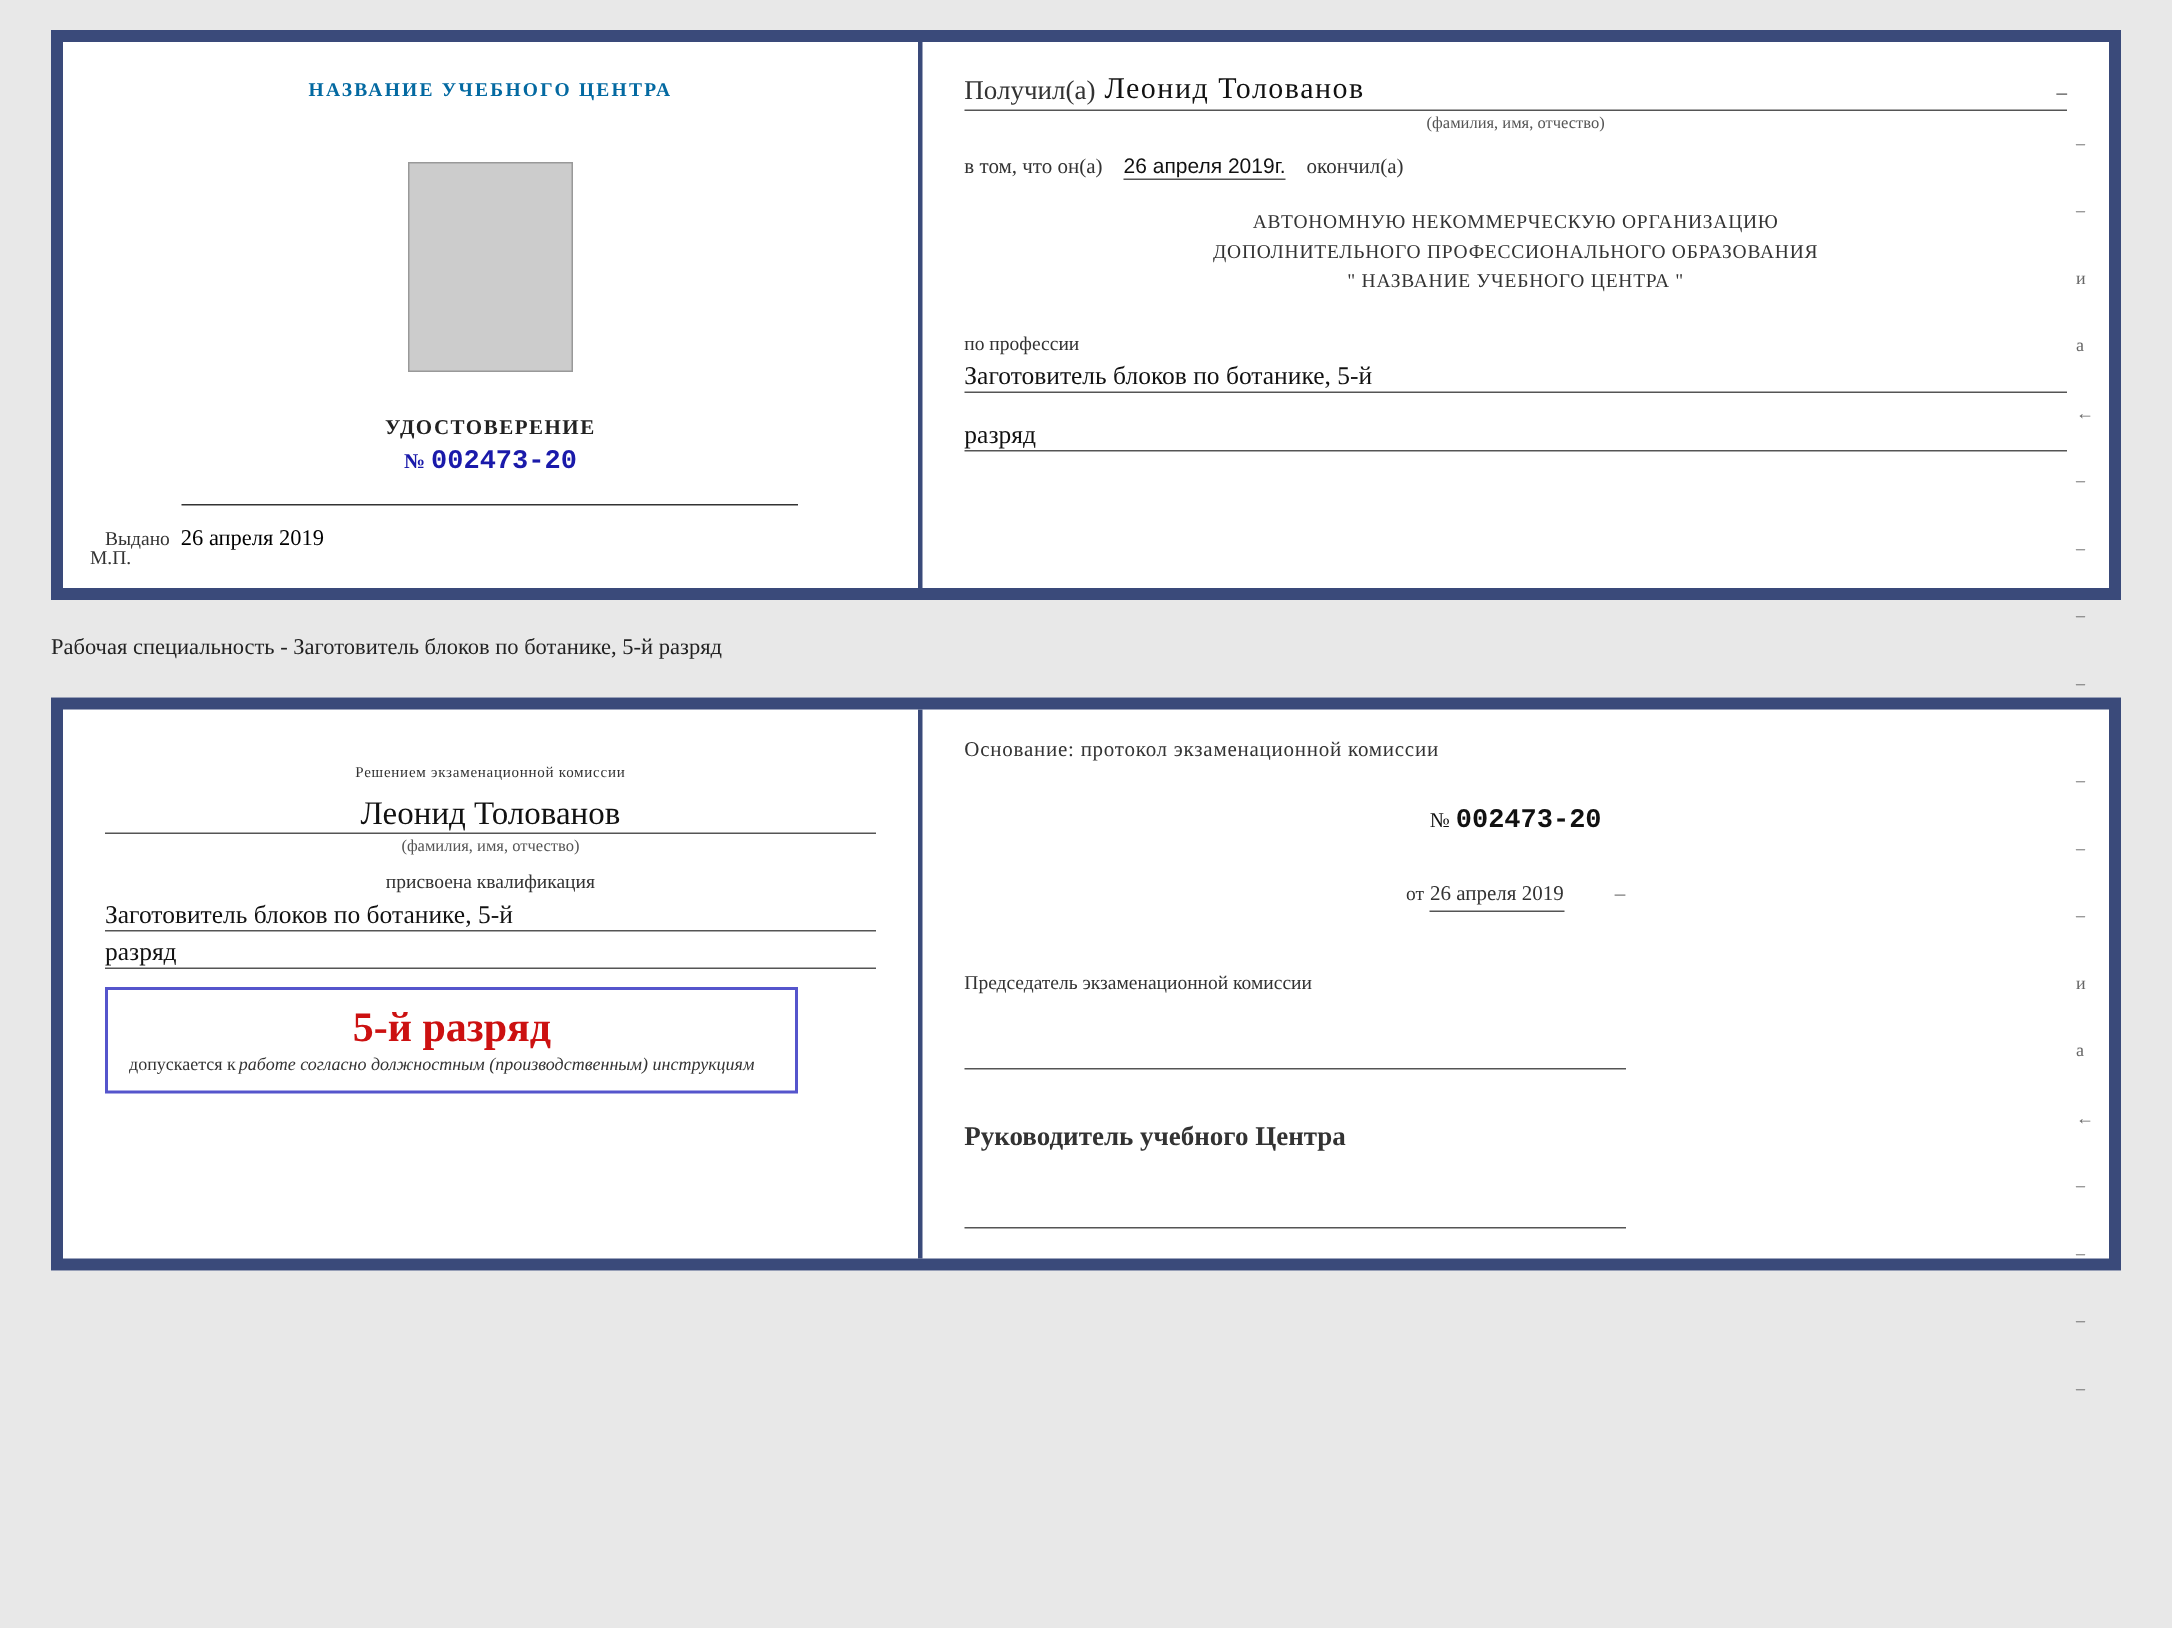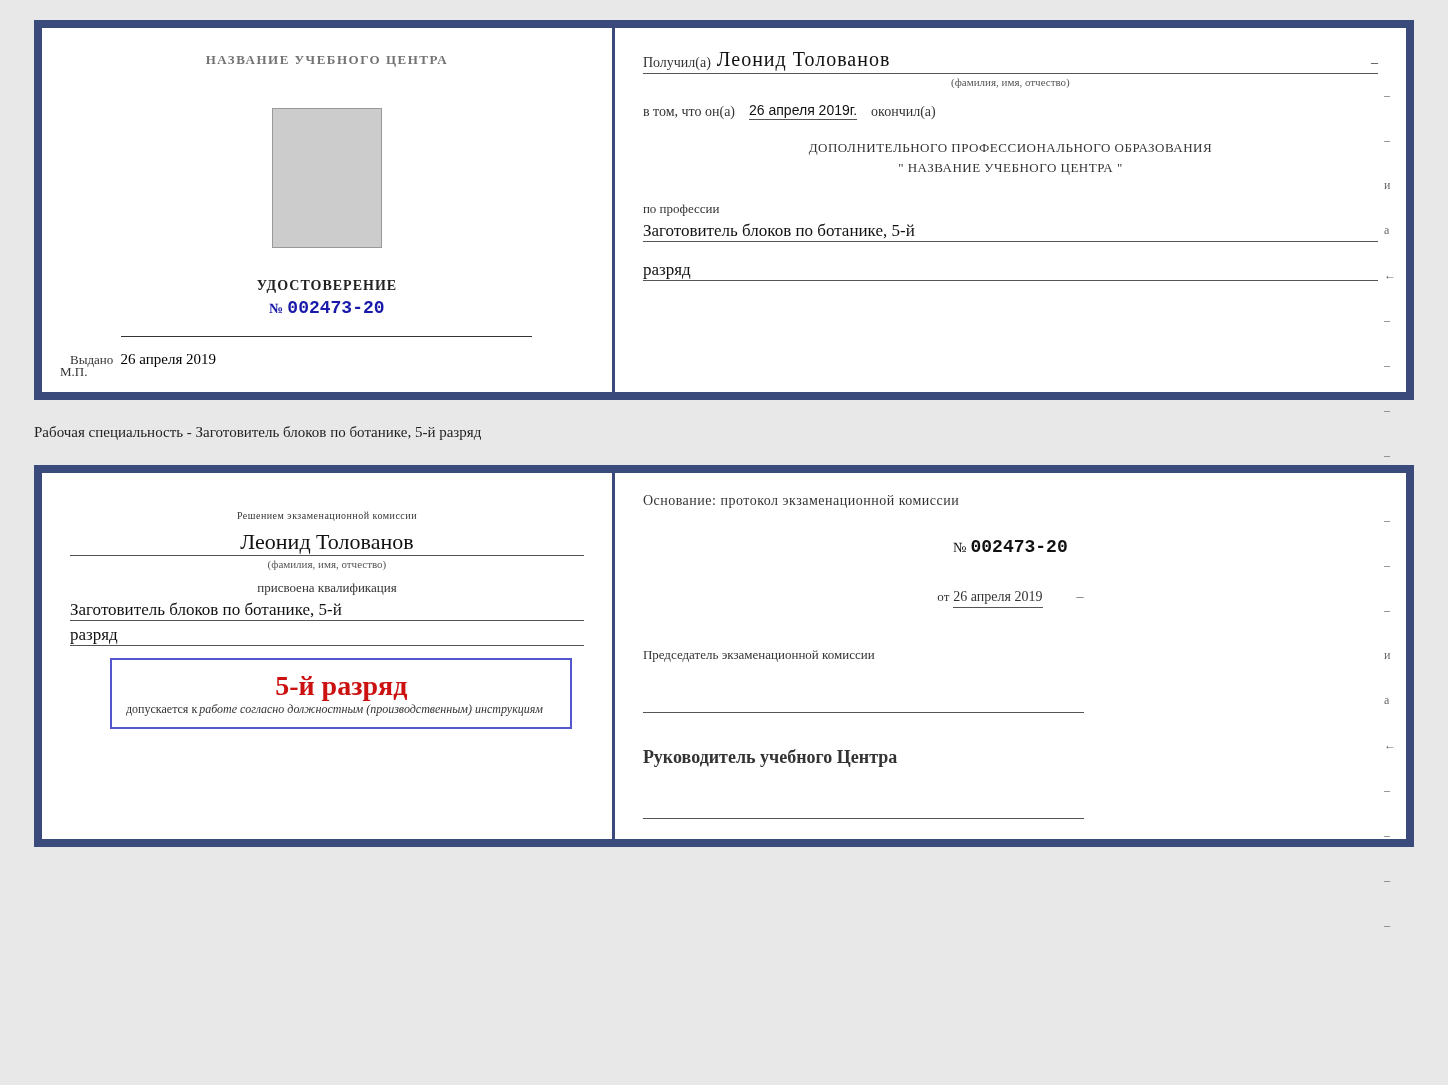--- a/index.html
+++ b/index.html
@@ -39,21 +39,21 @@
       display: flex;
       flex-direction: column;
       gap: 14px;
       position: relative;
     }
 
     .cert-title-small {
       font-size: 13px;
       letter-spacing: 1.5px;
       text-align: center;
-      color: #737373;
+      color: #0369a1;
       font-weight: bold;
       text-transform: uppercase;
       margin-bottom: 30px;
     }
 
     .photo-placeholder {
       width: 110px;
       height: 140px;
       background: #ccc;
       border: 1px solid #999;
@@ -86,21 +86,21 @@
 
     .mp-label {
       position: absolute;
       bottom: 12px;
       left: 18px;
       font-size: 13px;
       color: #333;
     }
 
     .poluchil-label {
-      font-size: 14px;
+      font-size: 18px;
       color: #333;
       white-space: nowrap;
     }
 
     .handwritten-name {
       font-family: 'Segoe Script', 'Brush Script MT', cursive;
       font-size: 20px;
       color: #111;
       letter-spacing: 1px;
     }
@@ -241,21 +241,20 @@
       border-bottom: 1px solid #555;
       display: block;
       margin-top: 4px;
     }
 
     .stamp-box {
       border: 2px solid #5555cc;
       padding: 10px 14px;
       margin-top: 12px;
       width: 90%;
-      margin-left: 40px;
     }
 
     .stamp-razryad {
       font-family: 'Segoe Script', 'Brush Script MT', cursive;
       font-size: 28px;
       color: #cc1111;
       font-weight: bold;
       text-align: center;
       display: block;
     }
@@ -362,20 +361,21 @@
       <span class="fio-label">(фамилия, имя, отчество)</span>
     </div>
 
     <div style="display:flex;align-items:flex-end;gap:14px;flex-wrap:wrap;">
       <span style="font-size:14px;color:#333;">в том, что он(а)</span>
       <span class="handwritten-date">26 апреля 2019г.</span>
       <span style="font-size:14px;color:#333;">окончил(а)</span>
     </div>
 
     <div class="autonomous-block">
+      <div>АВТОНОМНУЮ НЕКОММЕРЧЕСКУЮ ОРГАНИЗАЦИЮ</div>
       <div>ДОПОЛНИТЕЛЬНОГО ПРОФЕССИОНАЛЬНОГО ОБРАЗОВАНИЯ</div>
       <div>"  НАЗВАНИЕ УЧЕБНОГО ЦЕНТРА  "</div>
     </div>
 
     <div class="profession-block">
       <span>по профессии</span>
       <span class="profession-handwritten">Заготовитель блоков по ботанике, 5-й</span>
     </div>
 
     <div>

